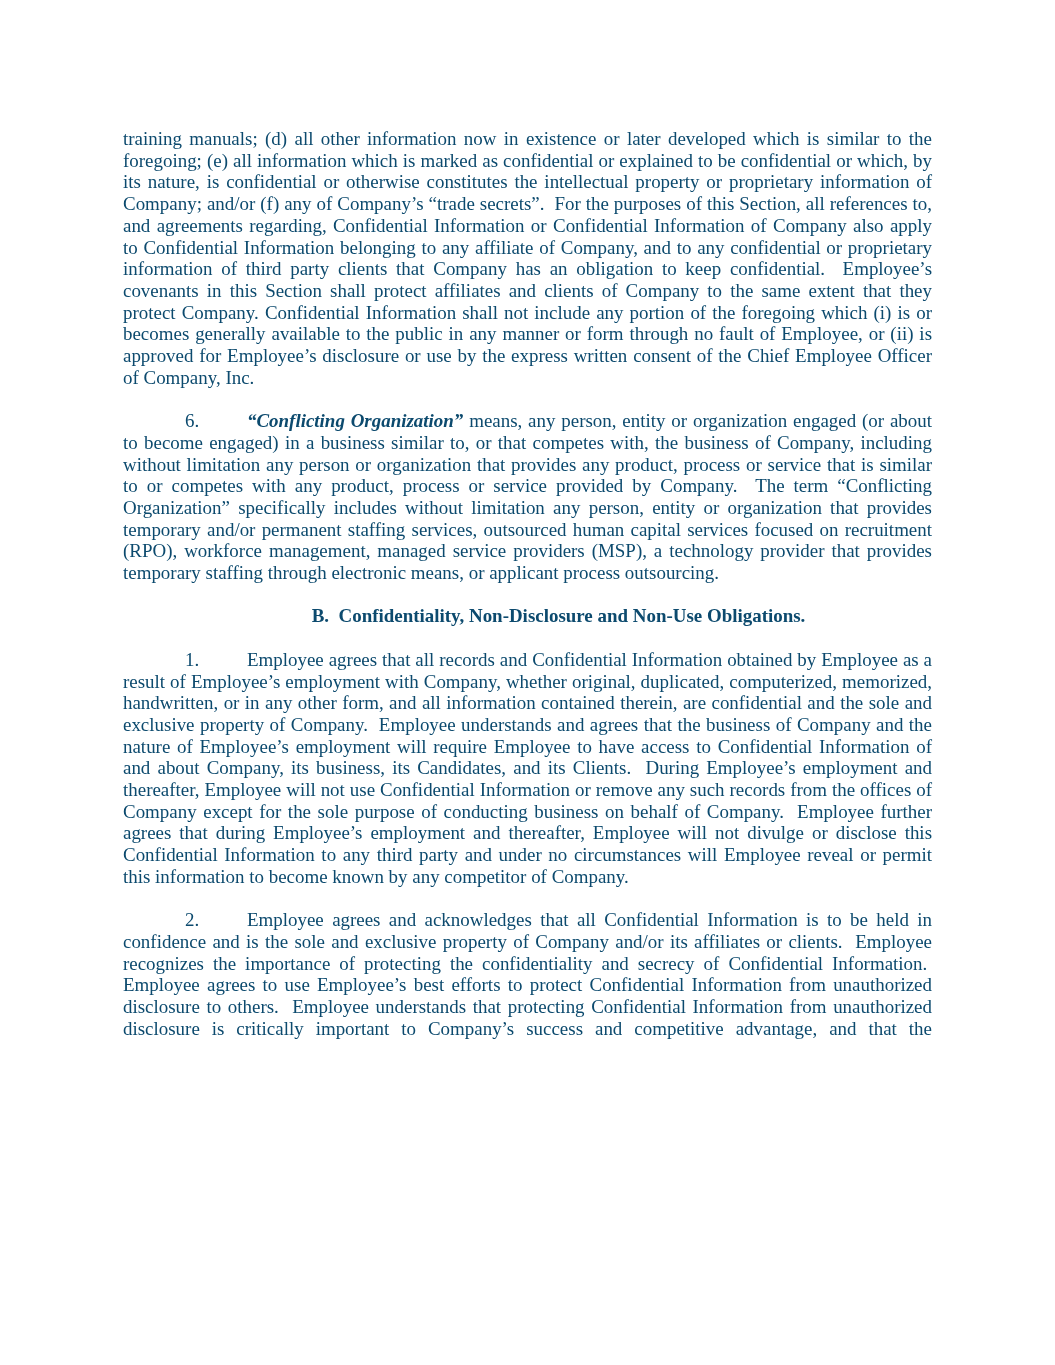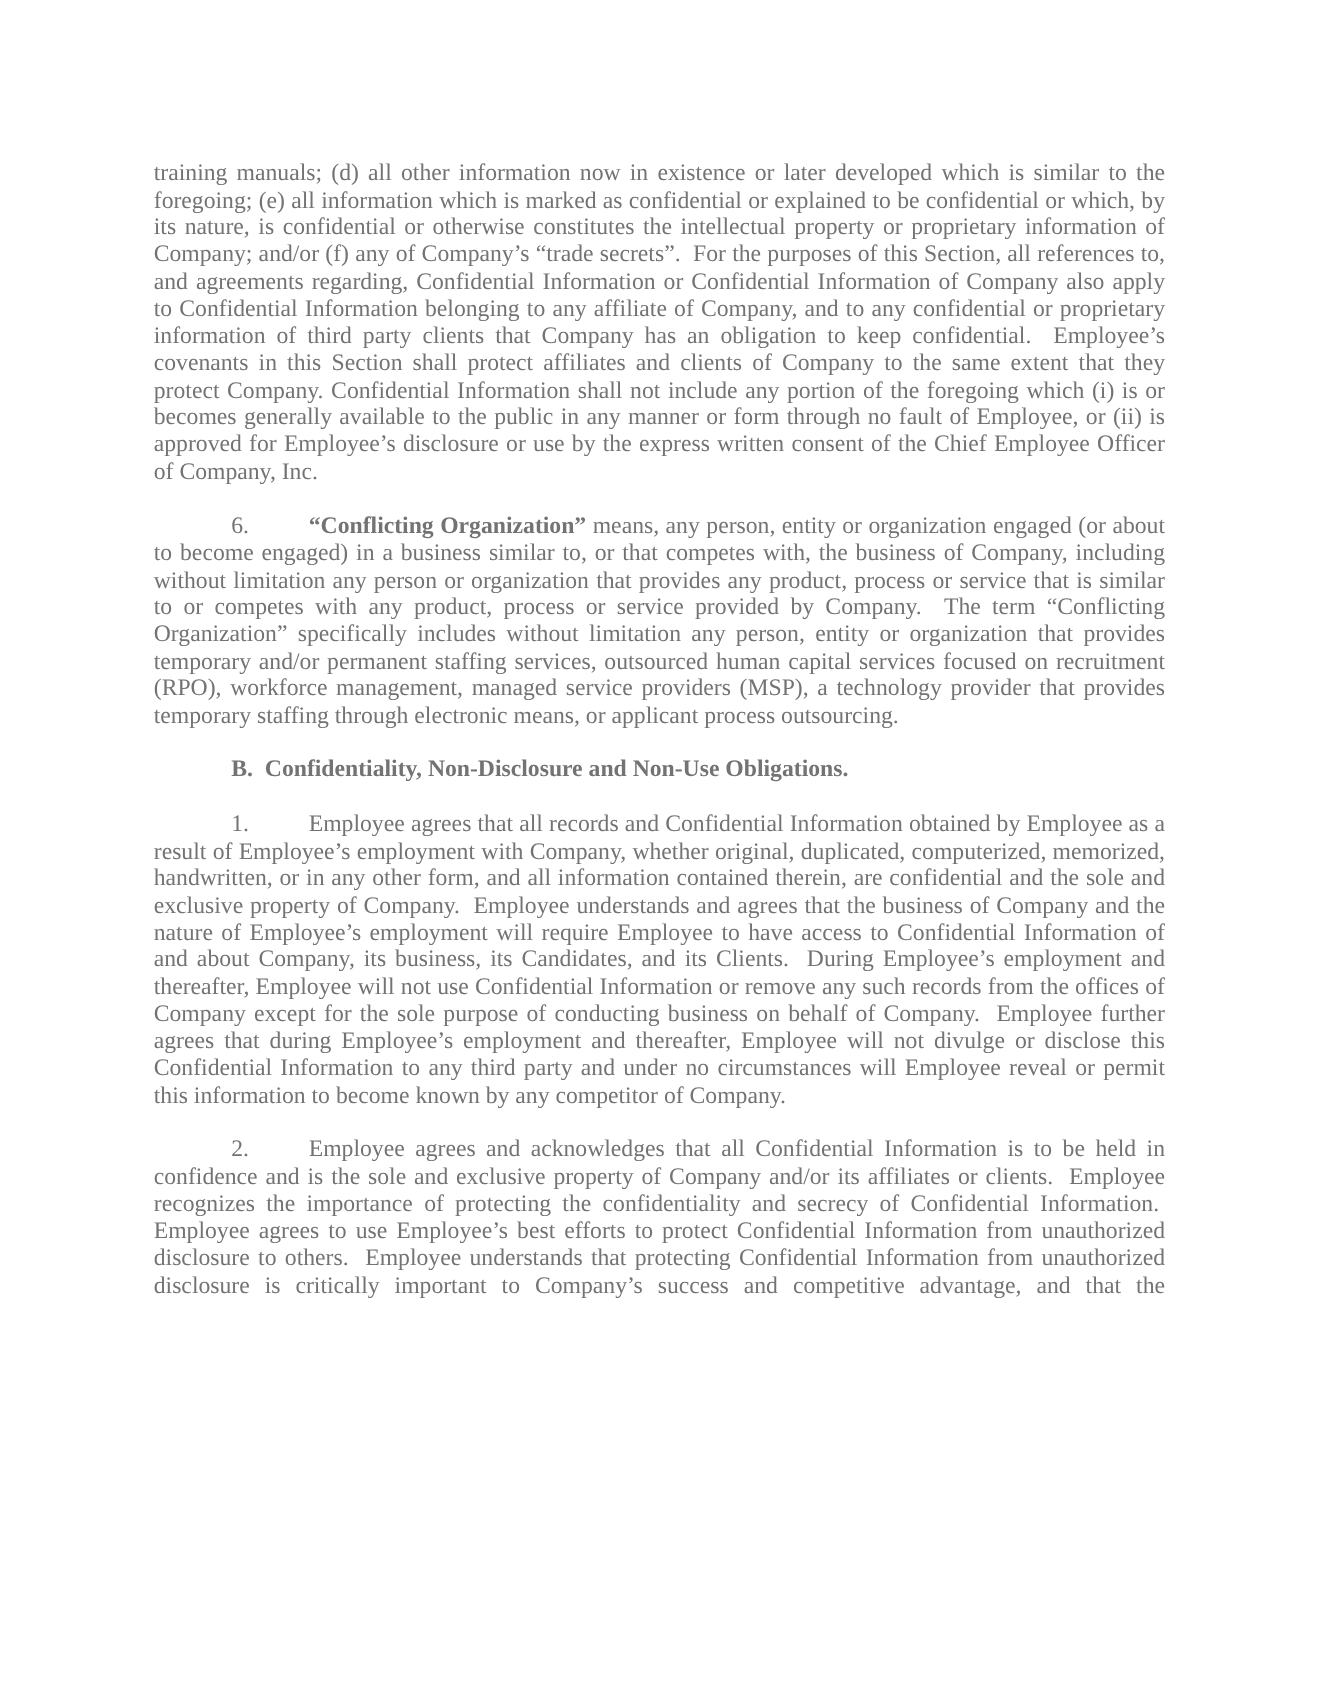--- a/index.html
+++ b/index.html
@@ -7,46 +7,47 @@
     padding: 0;
     background: #ffffff;
   }
   .page {
     position: relative;
     width: 1055px;
     height: 1041px;
     background: #ffffff;
     overflow: hidden;
     font-family: "Liberation Serif", "DejaVu Serif", serif;
-    color: #737373;
+    color: #0c4a6e;
   }
   .content {
     position: absolute;
     left: 123px;
     top: 128px;
     width: 809px;
   }
   .content p {
     margin: 0 0 21.7px 0;
     font-size: 18.95px;
     line-height: 21.7px;
     text-align: justify;
   }
   .num {
     display: inline-block;
     margin-left: 62px;
     width: 62px;
   }
   .term {
     font-weight: bold;
+    font-style: italic;
   }
   p.heading {
     text-indent: 62px;
     font-weight: bold;
-    text-align: left;
+    text-align: center;
   }
   .footer {
     position: absolute;
     left: 123px;
     top: 1280px;
     width: 809px;
     text-align: center;
     font-size: 18.95px;
     line-height: 21.7px;
   }

